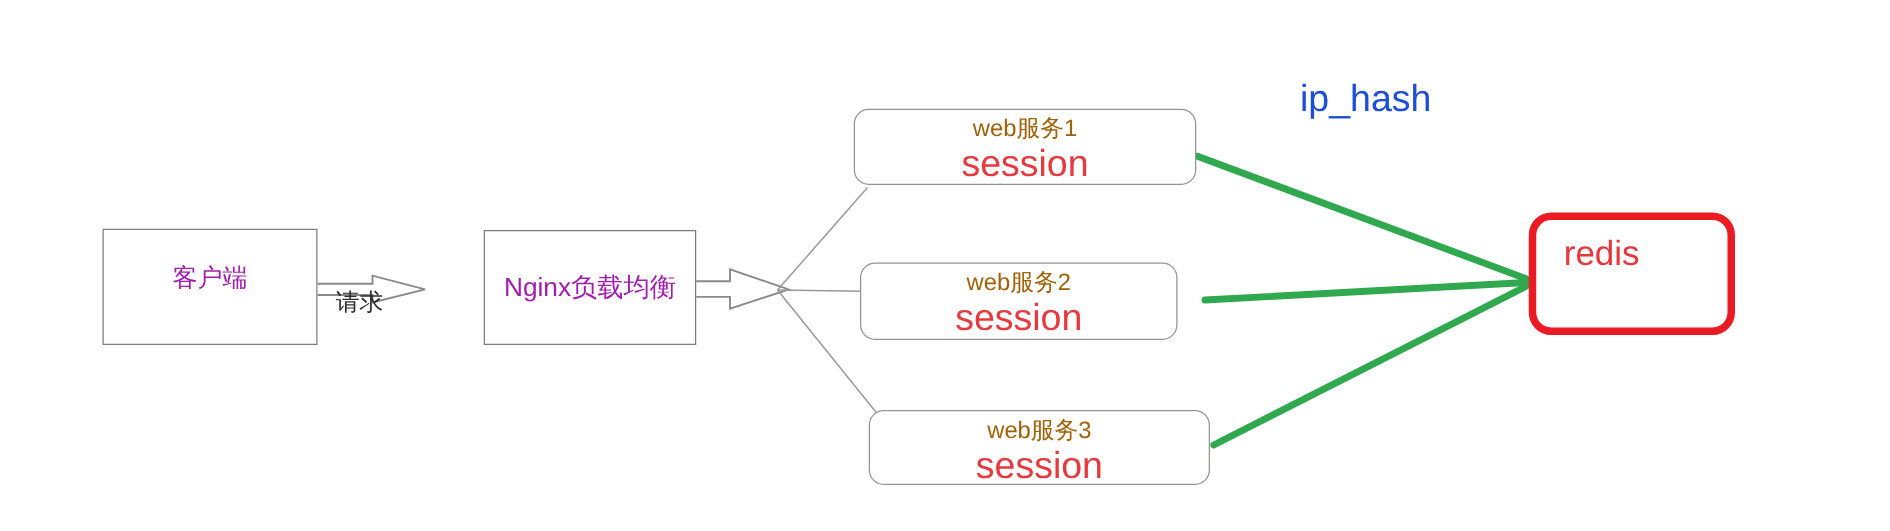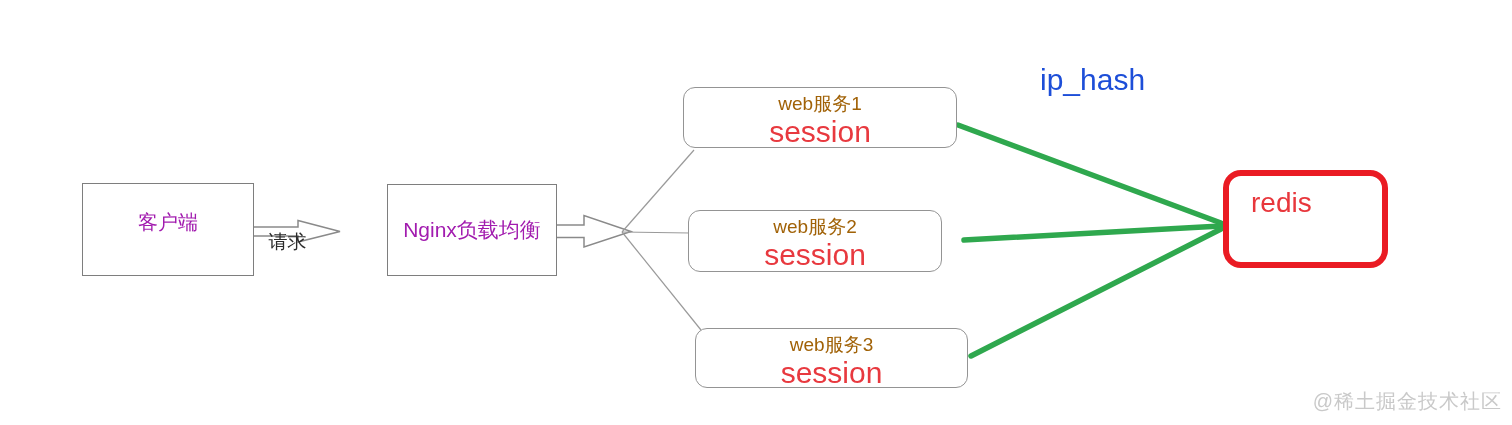--- a/index.html
+++ b/index.html
@@ -143,15 +143,14 @@
     <span class="web-title">web服务3</span>
     <span class="session-label" style="color: rgb(232, 57, 63);">session</span>
   </div>
 
   <div class="edge-label ip-hash-label" style="color: #1d4ed8;">ip_hash</div>
 
   <div class="node redis-node" style="border-color: rgb(234, 27, 35);">
     <span style="color: rgb(232, 55, 60);">redis</span>
   </div>
 
-  <div class="watermark" style="color: rgb(201, 201, 201);">@稀土掘金技术社区</div>
 
 </div>
 
 </body></html>

